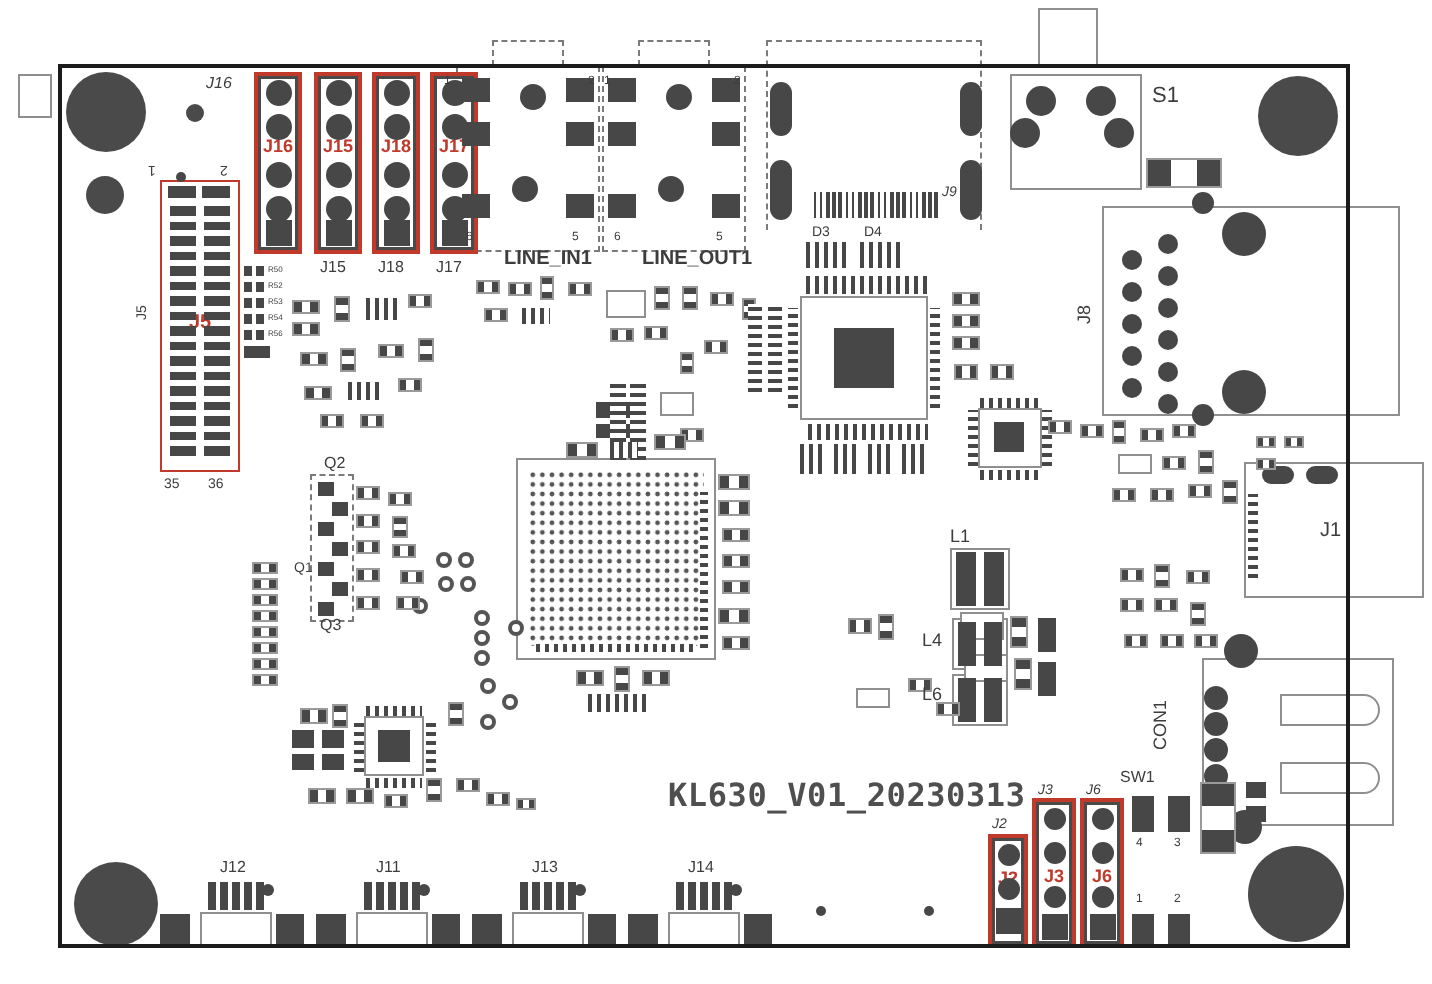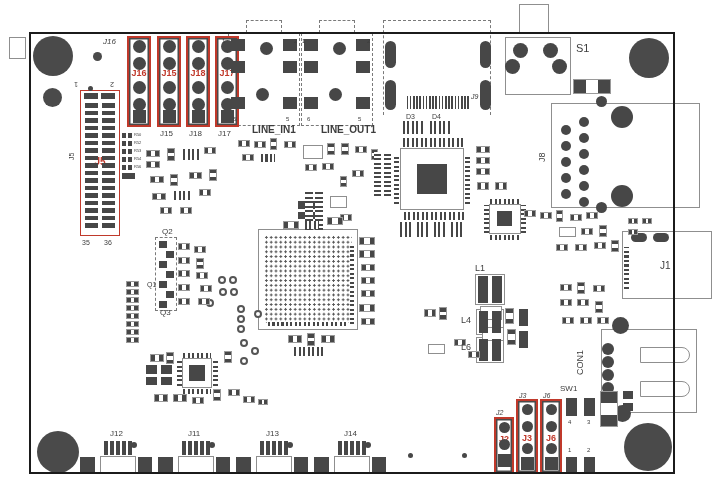--- a/index.html
+++ b/index.html
@@ -147,20 +147,21 @@
   <div class="redbox" style="left:494px;top:417px;width:20px;height:57px">
     <span class="rt ctr" style="top:16px">J2</span>
   </div>
   <div class="redbox" style="left:516px;top:399px;width:22px;height:75px">
     <span class="rt ctr" style="top:33px">J3</span>
   </div>
   <div class="redbox" style="left:540px;top:399px;width:22px;height:75px">
     <span class="rt ctr" style="top:33px">J6</span>
   </div>
 
+  <span class="title" style="left:334px;top:388px">KL630_V01_20230313</span>
 
 <div class="pad round" style="left: 132.5px; top: 39.5px; width: 13px; height: 13px;"></div>
     <div class="pad round" style="left: 132.5px; top: 56.5px; width: 13px; height: 13px;"></div>
     <div class="pad round" style="left: 132.5px; top: 80.5px; width: 13px; height: 13px;"></div>
     <div class="pad round" style="left: 132.5px; top: 97.5px; width: 13px; height: 13px;"></div>
     <div class="pad" style="left: 132.5px; top: 110px; width: 13px; height: 13px;"></div>
     <div class="pad round" style="left: 162.5px; top: 39.5px; width: 13px; height: 13px;"></div>
     <div class="pad round" style="left: 162.5px; top: 56.5px; width: 13px; height: 13px;"></div>
     <div class="pad round" style="left: 162.5px; top: 80.5px; width: 13px; height: 13px;"></div>
     <div class="pad round" style="left: 162.5px; top: 97.5px; width: 13px; height: 13px;"></div>

